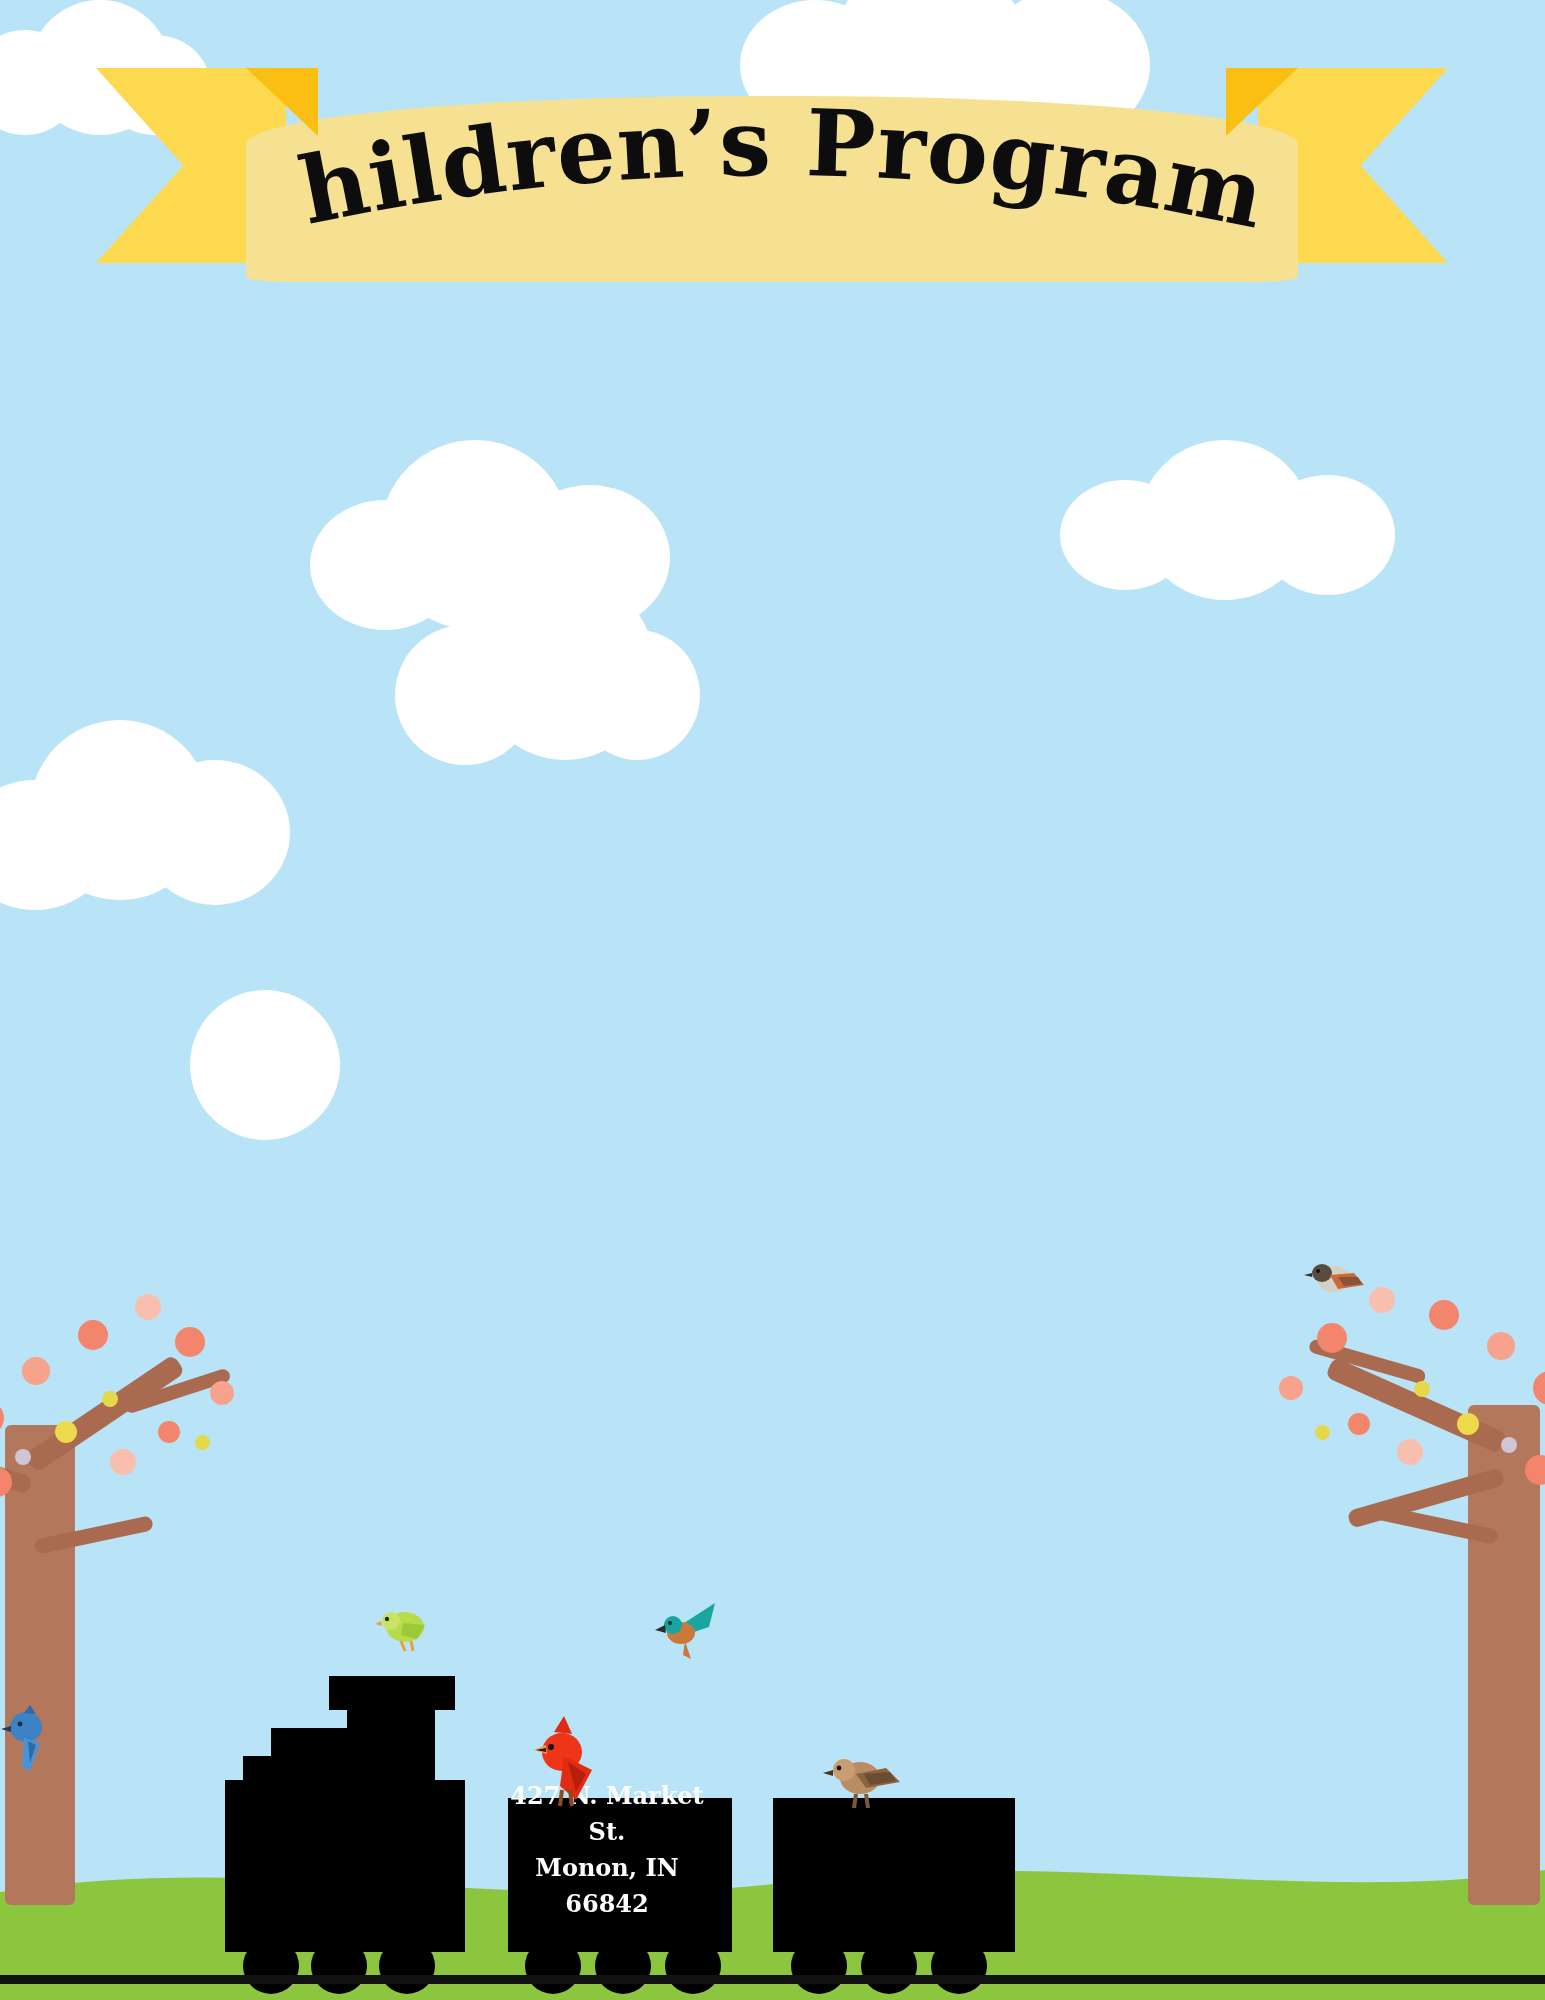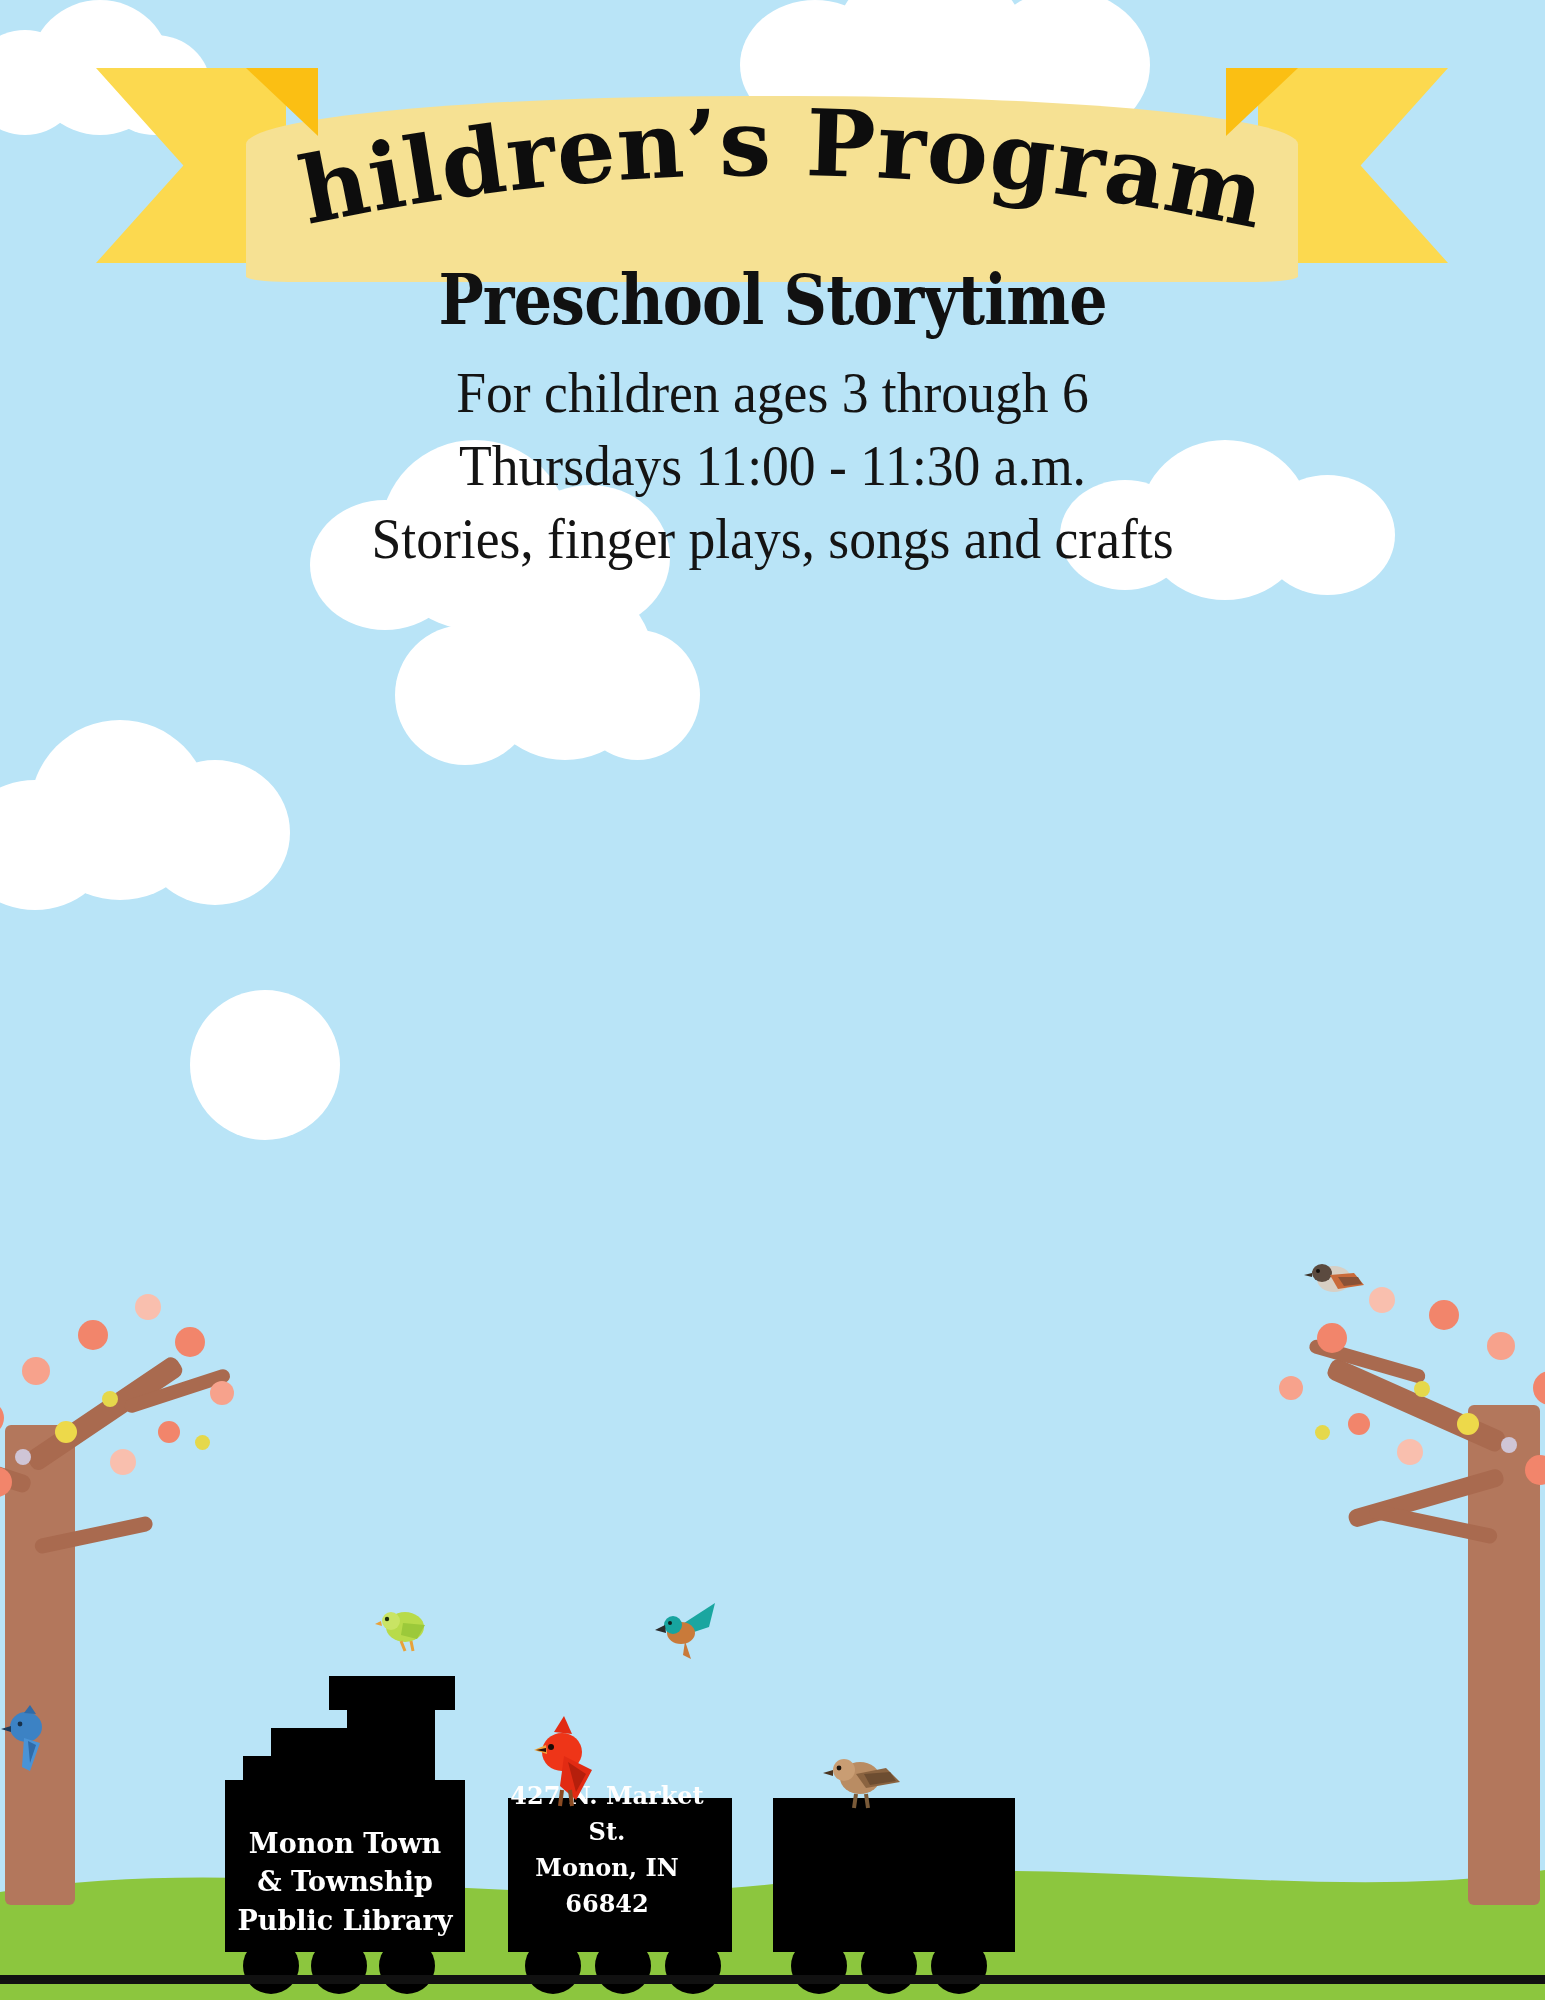--- a/index.html
+++ b/index.html
@@ -137,27 +137,20 @@
         </defs>
         <text text-anchor="middle">
           <textPath href="#arc" startOffset="50%">Children’s Programs</textPath>
         </text>
       </svg>
     </div>
   </div>
 
   <div class="content">
 
-    <div>
-      <div class="prog-title">Preschool Storytime</div>
-      <div style="height:22px;"></div>
-      <div class="prog-line">For children ages 3 through 6</div>
-      <div class="prog-line">Thursdays 11:00 - 11:30 a.m.</div>
-      <div class="prog-line">Stories, finger plays, songs and crafts</div>
-    </div>
 
     <div class="block-gap"></div>
 
 
   </div>
 
   <svg class="grass-hill" viewBox="0 0 1545 180" preserveAspectRatio="none">
     <path d="M0,72 C 260,30 520,96 790,62 C 1060,28 1320,86 1545,50 L1545,180 L0,180 Z" fill="#8cc63e"></path>
   </svg>
 
@@ -249,25 +242,20 @@
       </svg>
   </div>
 
   <div class="train">
 
     <div class="car" style="left:0px;bottom:48px;width:240px;height:172px;"></div>
     <div class="car" style="left:18px;bottom:200px;width:116px;height:44px;"></div>
     <div class="car" style="left:46px;bottom:232px;width:78px;height:40px;"></div>
     <div class="car" style="left:122px;bottom:200px;width:88px;height:100px;"></div>
     <div class="car" style="left:104px;bottom:290px;width:126px;height:34px;"></div>
-    <div class="engine-text car-text" style="left:0;bottom:60px;width:240px;">
-      <div>Monon Town</div>
-      <div>&amp; Township</div>
-      <div>Public Library</div>
-    </div>
     <div class="wheel" style="left:18px;bottom:6px;width:56px;height:56px;"></div>
     <div class="wheel" style="left:86px;bottom:6px;width:56px;height:56px;"></div>
     <div class="wheel" style="left:154px;bottom:6px;width:56px;height:56px;"></div>
 
     <div class="car" style="left:283px;bottom:48px;width:224px;height:138px;"></div>
     <div class="car" style="left:283px;bottom:178px;width:224px;height:24px;"></div>
     <div class="mid-text car-text" style="left:270px;bottom:78px;width:224px;text-align:center;">
       <div>427 N. Market St.</div>
       <div>Monon, IN 66842</div>
     </div>

